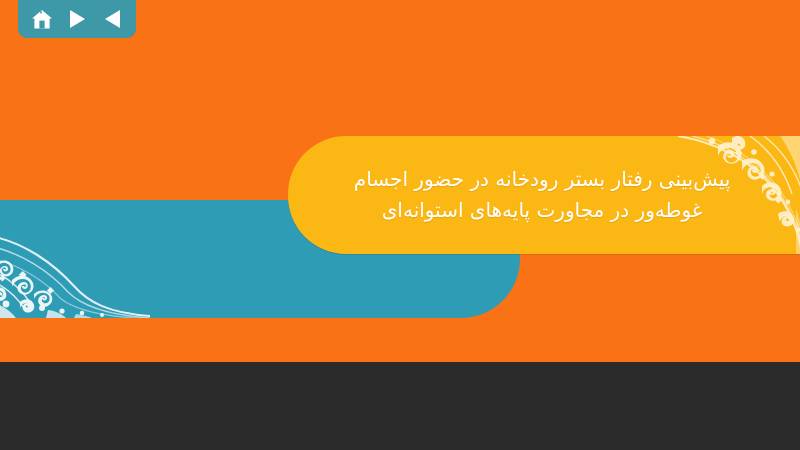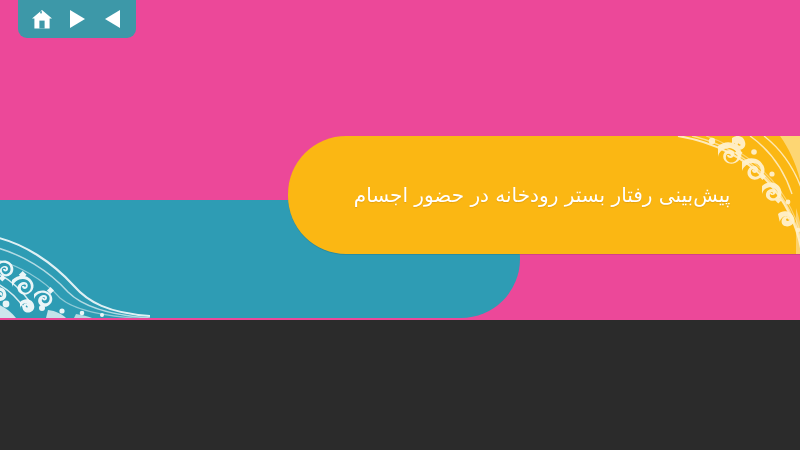--- a/index.html
+++ b/index.html
@@ -4,23 +4,23 @@
 <title>Presentation Slide</title>
 <style>
   html, body {
     margin: 0;
     padding: 0;
     background: #2b2b2b;
   }
   .slide {
     position: relative;
     width: 800px;
-    height: 320px;
+    height: 362px;
     overflow: hidden;
-    background: #ec4899;
+    background: #f97316;
     font-family: "DejaVu Sans", "Liberation Sans", sans-serif;
   }
 
   
   .navbar {
     position: absolute;
     left: 18px;
     top: 0;
     width: 118px;
     height: 38px;
@@ -198,17 +198,18 @@
         <path d="M186,72 c5,14 7,30 8,46 l-8,0 z" opacity="0.5"></path>
       </g>
       <g fill="none" stroke="#fff6dd" stroke-width="1.4" opacity="0.85">
         <path d="M140,0 c20,14 34,34 42,58"></path>
         <path d="M154,0 c18,14 30,32 38,54"></path>
       </g>
     </svg>
 
     <div class="title-block">
       <div class="title-line">پیش‌بینی رفتار بستر رودخانه در حضور اجسام</div>
+      <div class="title-line">غوطه‌ور در مجاورت پایه‌های استوانه‌ای</div>
     </div>
 
   </div>
 
 </div>
 
 </body></html>

